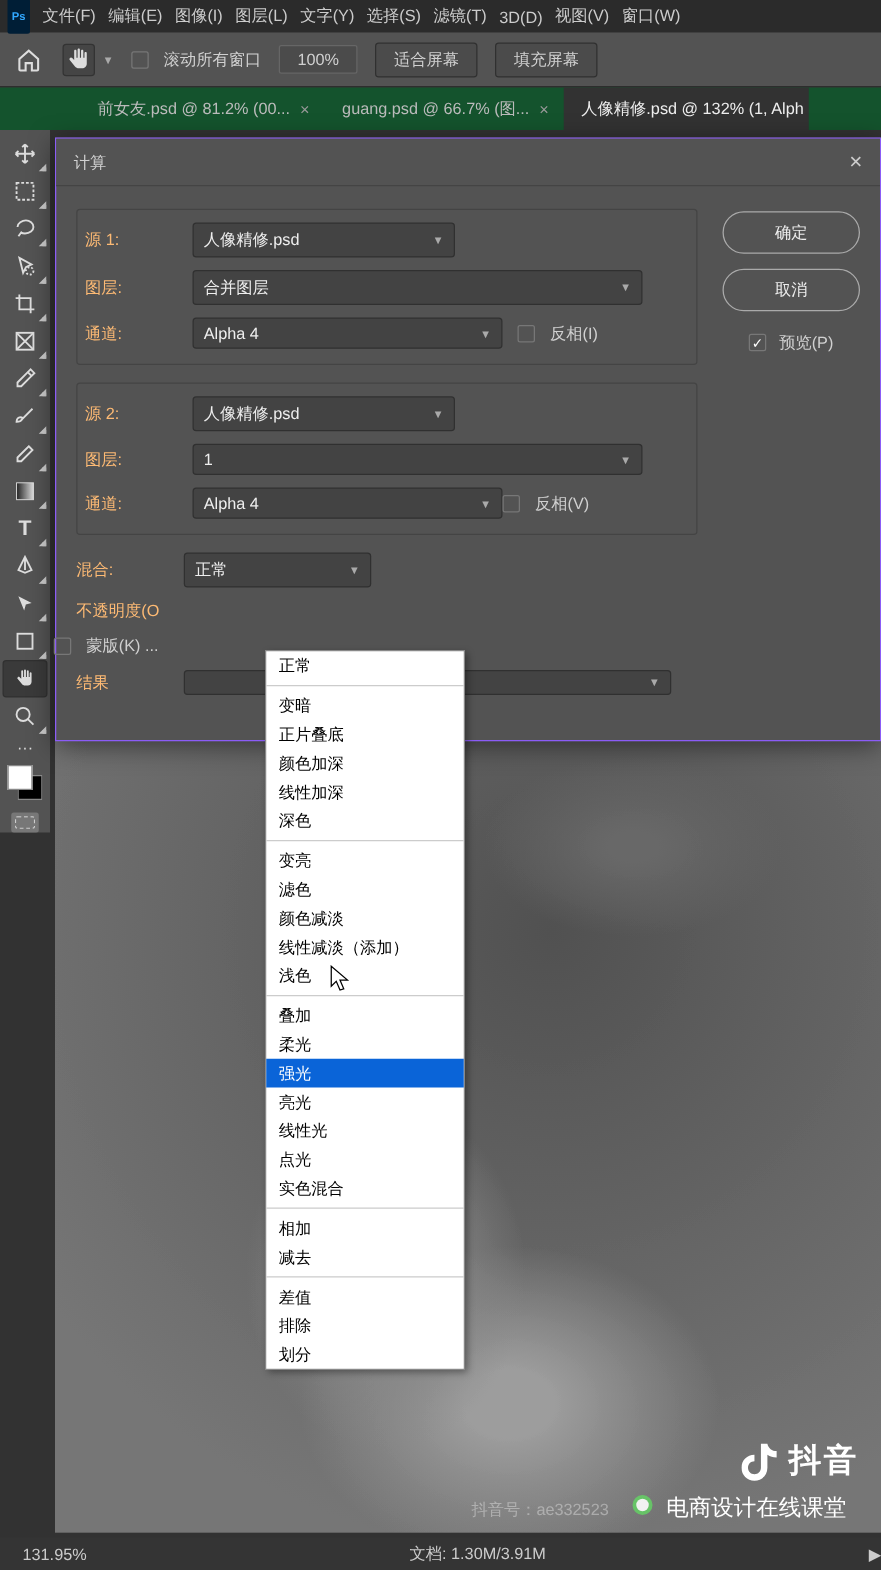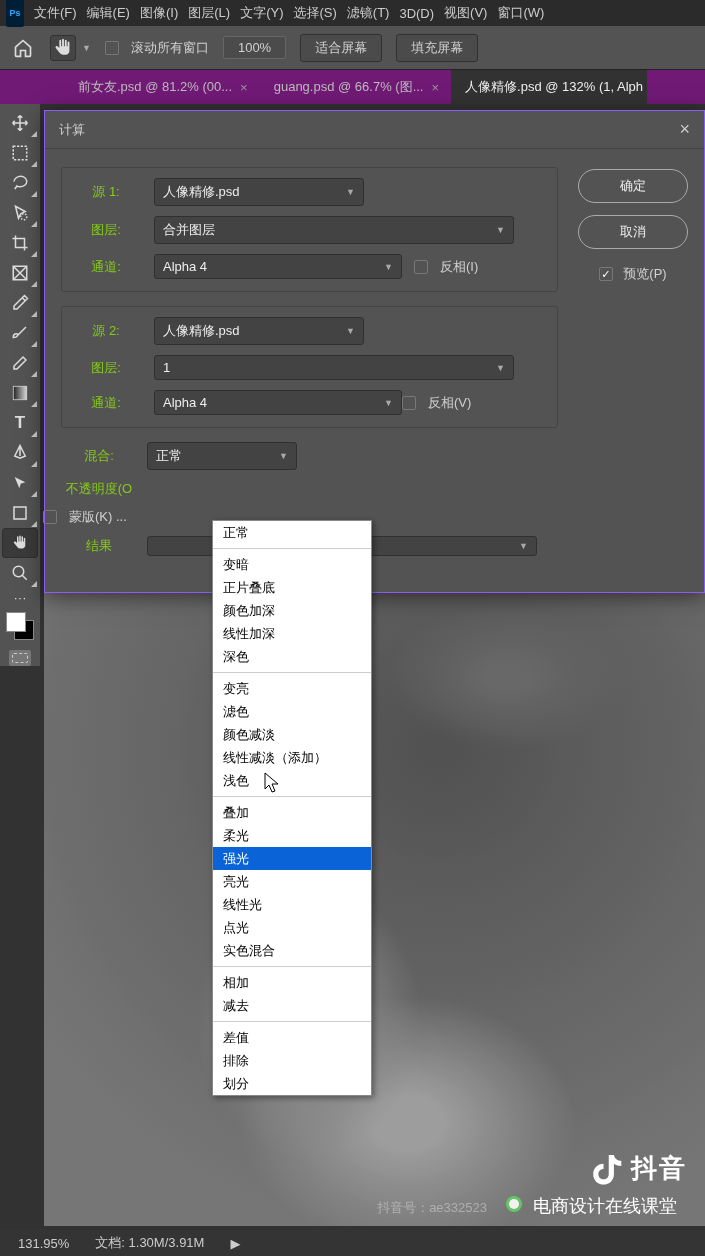--- a/index.html
+++ b/index.html
@@ -14,21 +14,21 @@
 .optbar { background:#535353; height:44px; display:flex; align-items:center; padding:0 10px; gap:14px; border-bottom:1px solid #222; }
 .home-icon, .hand-icon { width:26px; height:26px; display:flex; align-items:center; justify-content:center; color:#ddd; }
 .hand-icon { border:1px solid #333; border-radius:3px; background:#454545; }
 .chev { font-size:9px; color:#aaa; margin-left:-8px; }
 .cb { width:14px; height:14px; border:1px solid #777; border-radius:2px; display:inline-block; vertical-align:middle; margin-right:4px; }
 .cb.checked::after { content:"✓"; color:#fff; font-size:11px; position:relative; top:-2px; left:1px; }
 .zoomv { border:1px solid #666; padding:3px 14px; border-radius:2px; background:#4b4b4b; }
 .btn2 { border:1px solid #303030; padding:4px 14px; border-radius:3px; background:#4b4b4b; }
 
 
-.tabbar { background:#701a75; height:34px; display:flex; align-items:flex-end; padding-left:64px; }
+.tabbar { background:#14532d; height:34px; display:flex; align-items:flex-end; padding-left:64px; }
 .tab { padding:8px 12px 8px 14px; color:#bbb; display:flex; align-items:center; gap:8px; }
 .tab .x { color:#999; }
 .tab.active { background:#323232; color:#eee; }
 .tab.plain { padding-right:4px; }
 
 
 .toolbox { position:absolute; left:0; top:104px; width:40px; background:#535353; padding-top:4px; display:flex; flex-direction:column; align-items:center; gap:0; }
 .tool { width:36px; height:30px; display:flex; align-items:center; justify-content:center; color:#ddd; position:relative; }
 .tool.sel { background:#3a3a3a; }
 .tool.corner::after { content:""; position:absolute; right:1px; bottom:1px; border:3px solid transparent; border-right-color:#ccc; border-bottom-color:#ccc; }
@@ -40,21 +40,21 @@
 
 
 .dialog { position:absolute; left:44px; top:110px; right:0; background:#535353; border:1px solid #8b5cf6; box-shadow:0 4px 20px rgba(0,0,0,.5); }
 .dlg-title { background:#535353; padding:8px 14px; display:flex; justify-content:space-between; align-items:center; border-bottom:1px solid #444; }
 .dlg-title .x { font-size:18px; color:#ccc; }
 .dlg-body { padding:18px 16px 26px 16px; display:flex; gap:20px; }
 .leftcol { flex:1; }
 .rightcol { width:110px; display:flex; flex-direction:column; gap:12px; padding-top:2px; }
 
 .row { display:flex; align-items:center; margin-bottom:10px; }
-.row .lbl { width:86px; text-align:center; padding-right:10px; color:#84cc16; }
+.row .lbl { width:86px; text-align:left; padding-right:10px; color:#fdba74; }
 .sel { background:#434343; border:1px solid #303030; border-radius:3px; padding:4px 8px; color:#eee; display:flex; align-items:center; justify-content:space-between; }
 .sel .arr { font-size:9px; color:#aaa; }
 .sel.w1 { width:210px; }
 .sel.w2 { width:360px; }
 .sel.w3 { width:248px; }
 .sel.w4 { width:150px; }
 .group { border:1px solid #444; border-radius:3px; padding:10px 6px 2px 6px; margin-bottom:14px; }
 .inline { display:flex; align-items:center; gap:8px; }
 
 .pill { border:1px solid #aaa; border-radius:20px; padding:7px 22px; text-align:center; color:#eee; }
@@ -83,21 +83,21 @@
 }
 .wm1 { position:absolute; right:18px; bottom:70px; display:flex; align-items:center; gap:8px; color:#fff; }
 .wm1 .tk { width:30px; height:34px; }
 .wm1 .tkt { font-size:26px; font-weight:bold; letter-spacing:2px; }
 .wm2 { position:absolute; right:28px; bottom:38px; color:#fff; font-size:18px;}
 .wm2 .wc { font-size:14px; margin-right:6px; opacity:.9; display:inline-flex; align-items:center; gap:4px;}
 .wcirc { display:inline-block; width:16px; height:16px; border-radius:50%; background:#6c6; position:relative; }
 .wcirc::after { content:""; position:absolute; inset:3px; border-radius:50%; background:#fff; }
 
 
-.status { position:absolute; left:0; right:0; bottom:0; height:26px; background:#343434; display:flex; align-items:center; gap:26px; padding-left:18px; color:#ccc; font-size:12px; }
+.status { position:absolute; left:0; right:0; bottom:0; height:26px; background:#343434; display:flex; align-items:center; gap:26px; padding-left:18px; color:#ccc; font-size:12px;justify-content:space-between; }
 </style>
 </head>
 <body>
 
 <div class="menubar">
   <div class="ps-logo">Ps</div>
   <span>文件(F)</span>
   <span>编辑(E)</span>
   <span>图像(I)</span>
   <span>图层(L)</span>

